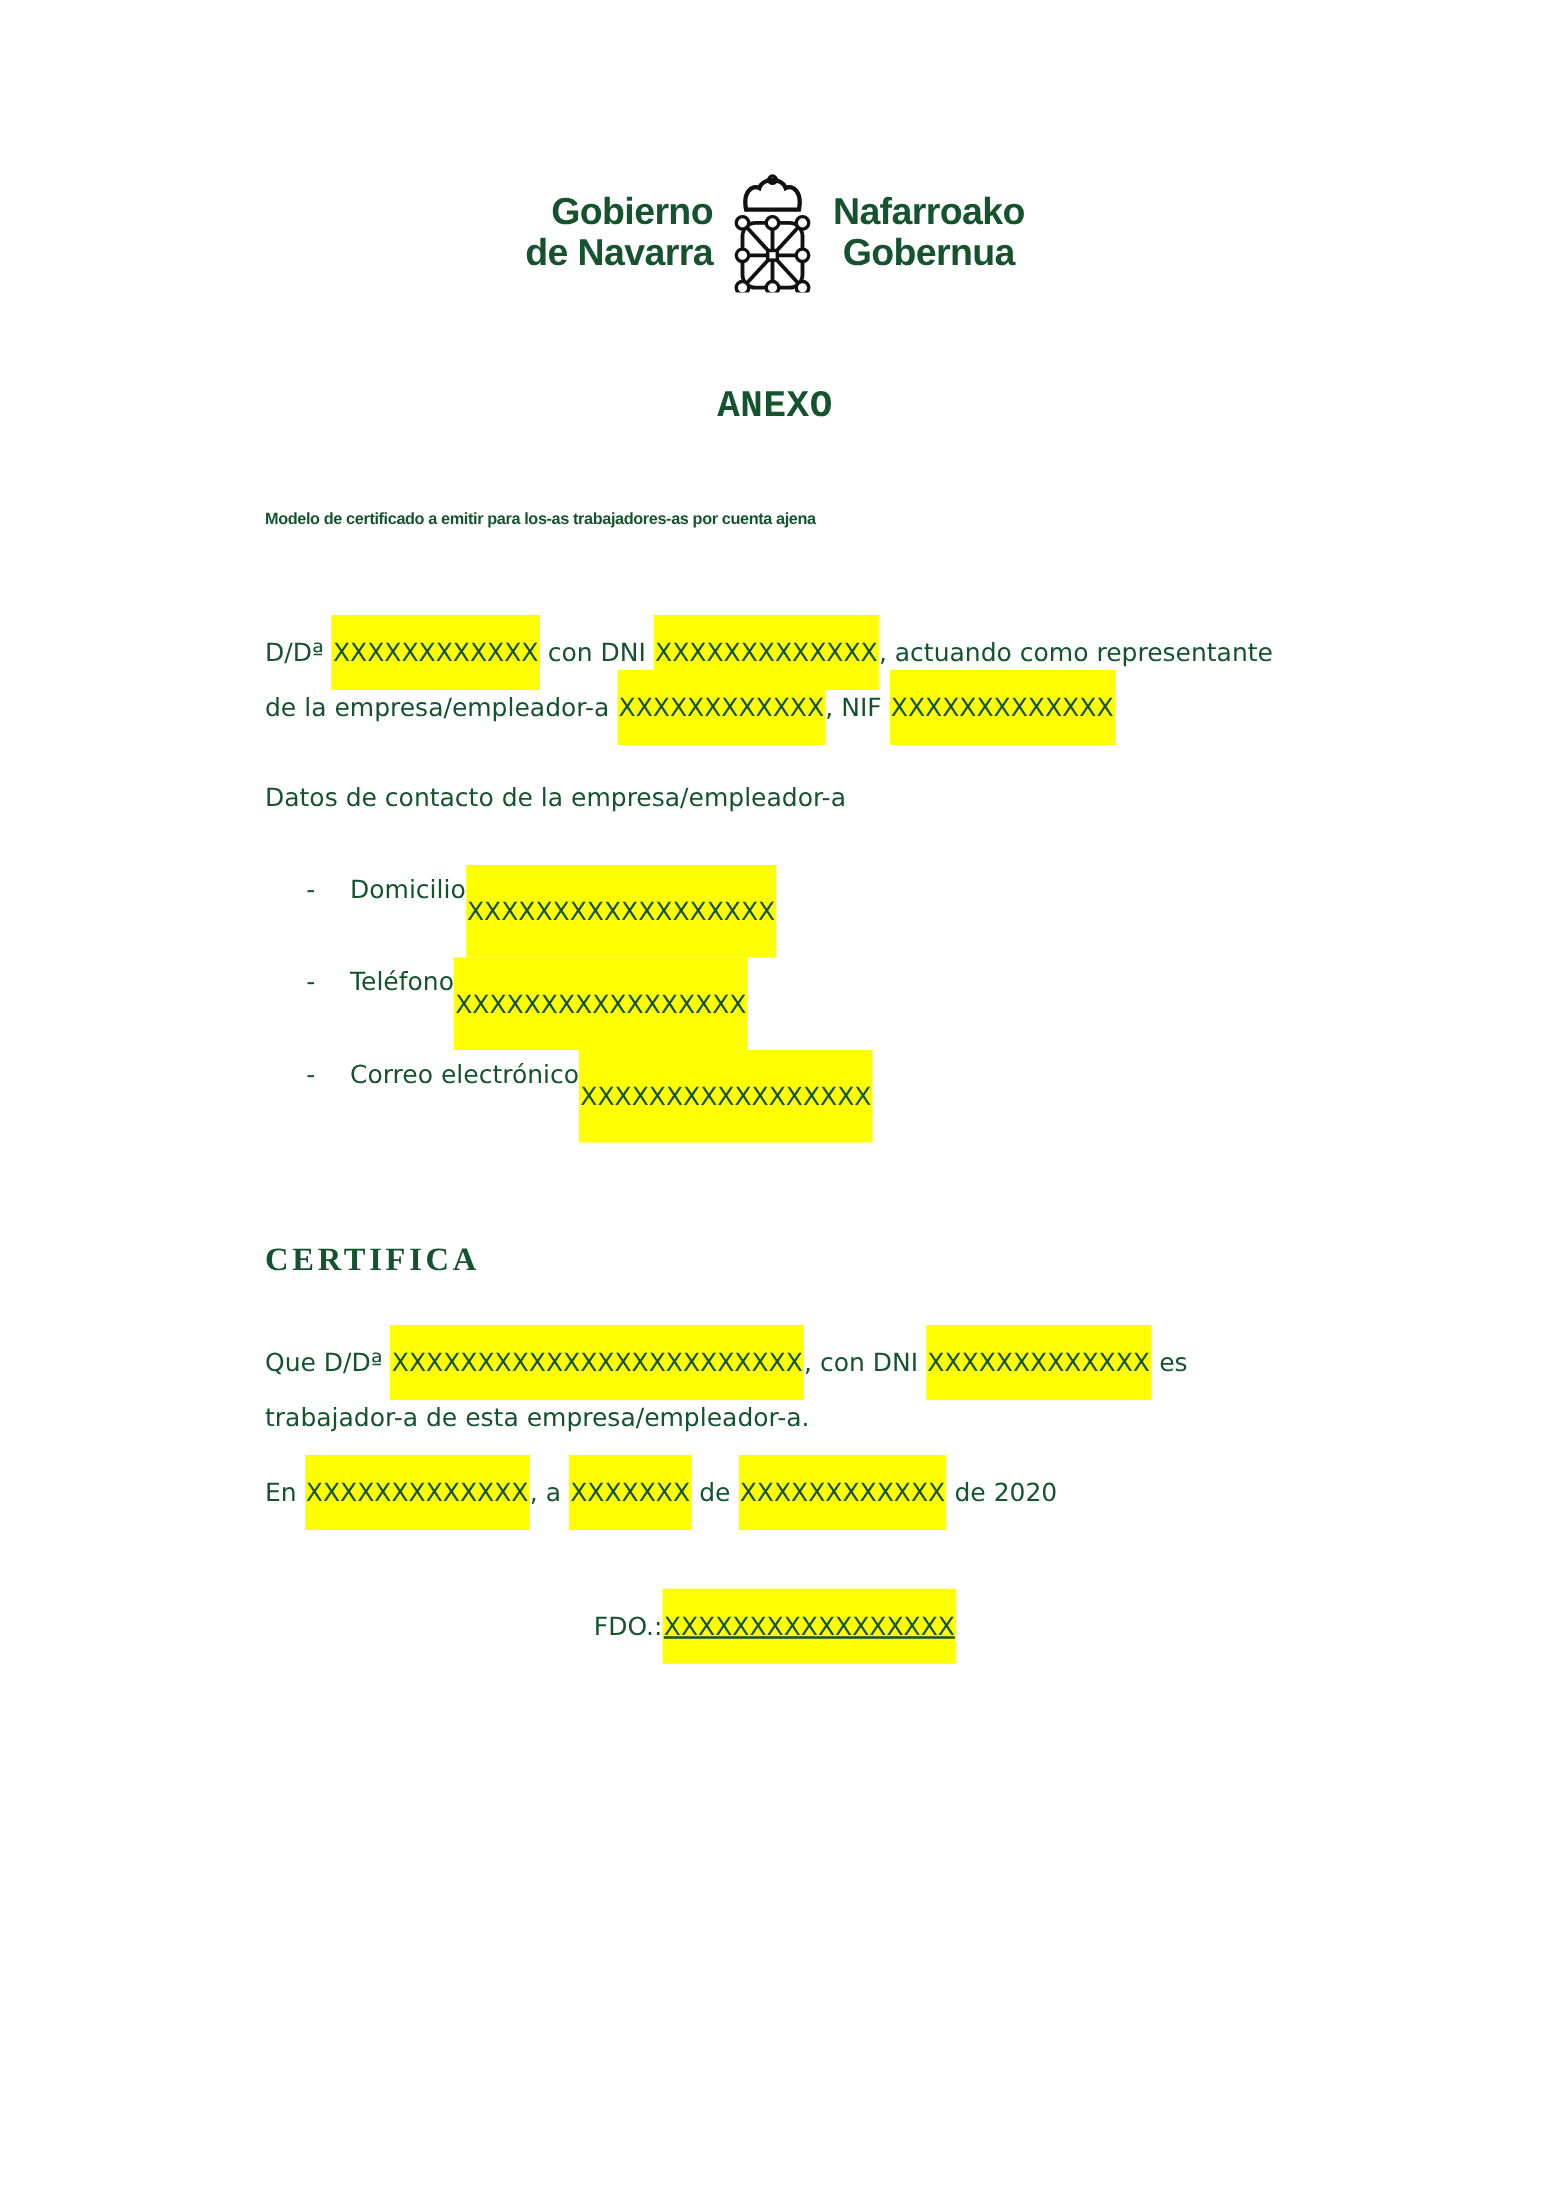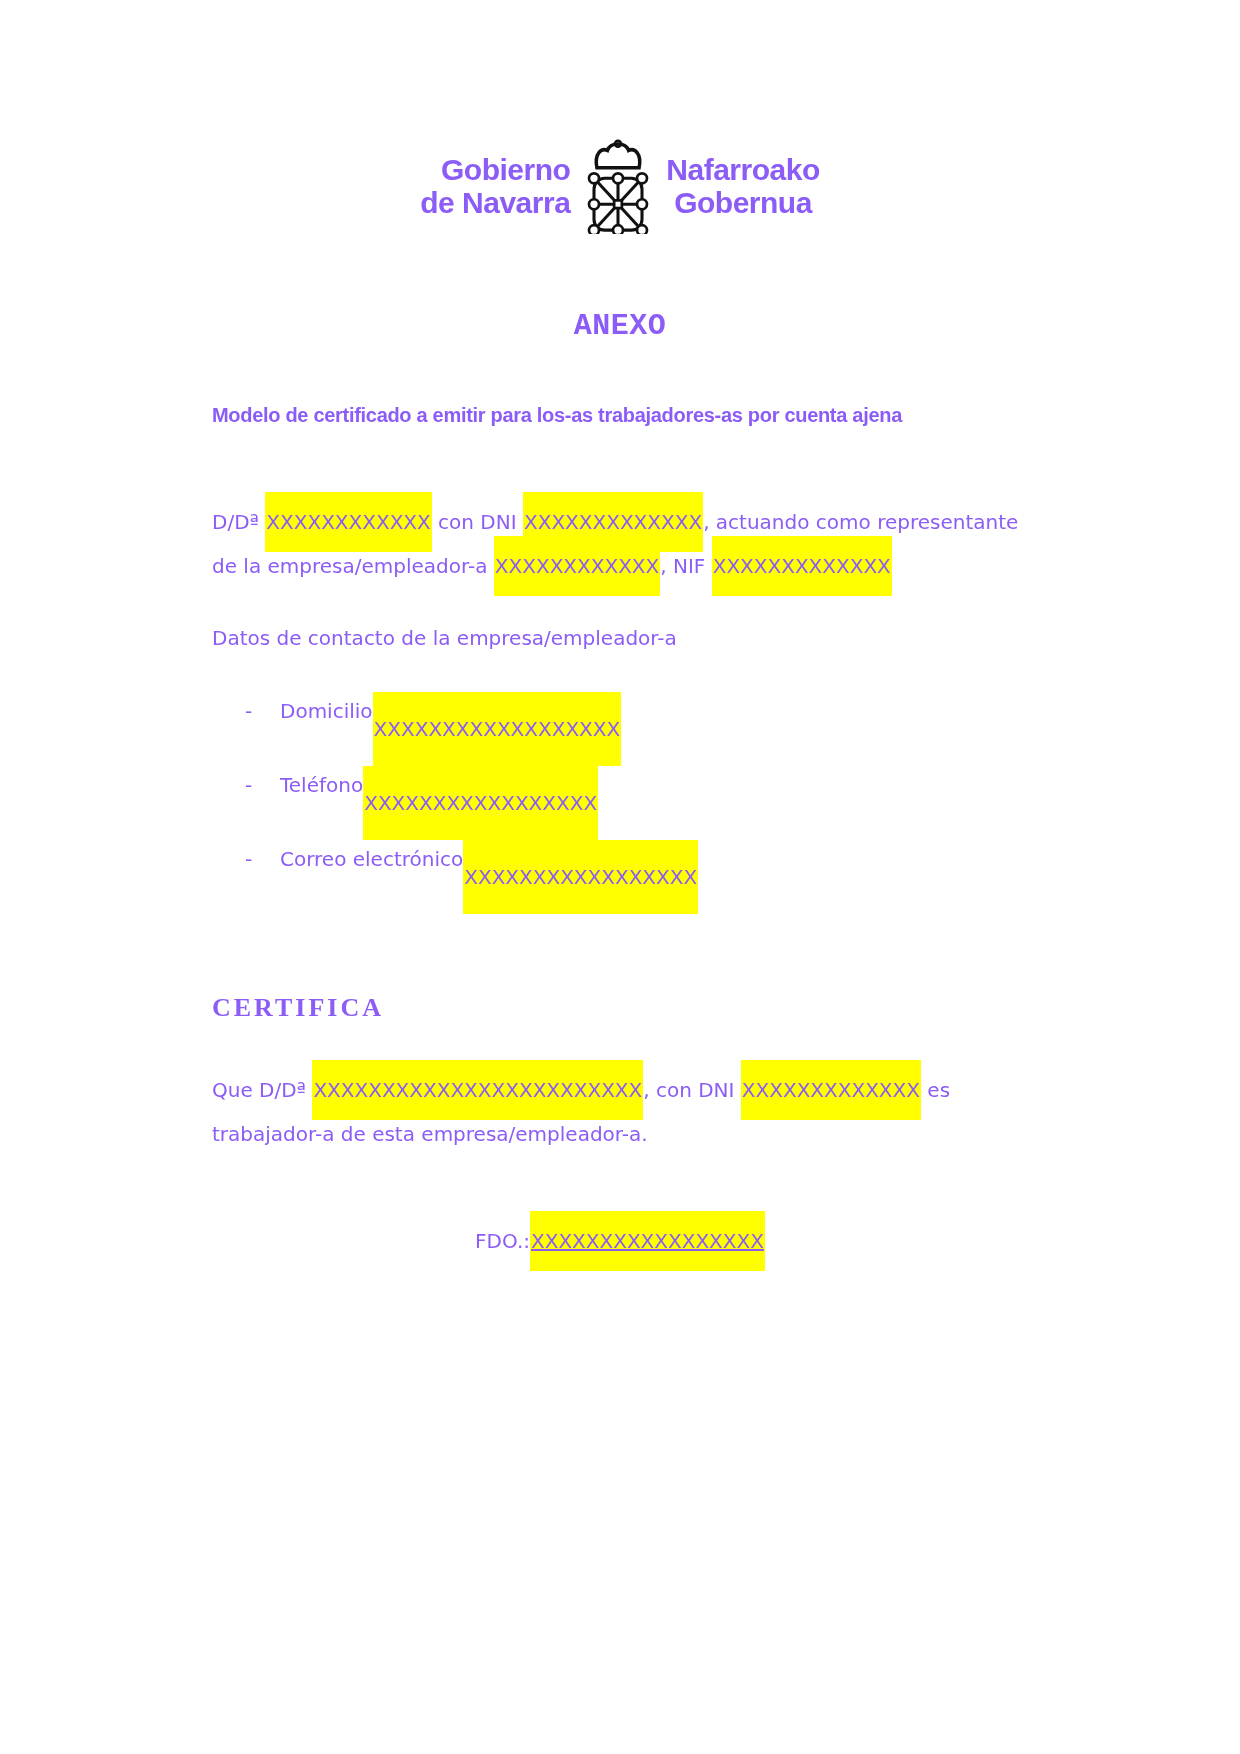--- a/index.html
+++ b/index.html
@@ -2,21 +2,21 @@
 <html><head>
 <meta charset="utf-8">
 <style>
   html, body { margin: 0; padding: 0; background: #ffffff; }
   .page {
     position: relative;
     width: 1240px;
     height: 1754px;
     margin: 0 auto;
     background: #ffffff;
-    color: #8b5cf6;
+    color: #14532d;
     font-family: "DejaVu Sans", sans-serif;
     font-size: 20px;
     box-sizing: border-box;
     padding: 138px 212px 0 212px;
     overflow: hidden;
   }
 
   
   .logo-row {
     display: flex;
@@ -44,21 +44,21 @@
     font-family: Liberation Mono, monospace;
     font-weight: bold;
     font-size: 30px;
     line-height: 36px;
     letter-spacing: 0.5px;
   }
   .subtitle {
     margin-top: 58px;
     font-family: "Liberation Sans", sans-serif;
     font-weight: bold;
-    font-size: 20px;
+    font-size: 13px;
     line-height: 26px;
     letter-spacing: -0.3px;
     white-space: nowrap;
   }
   .certifica {
     margin-top: 78px;
     font-family: Liberation Serif, serif;
     font-weight: bold;
     font-size: 26px;
     line-height: 32px;
@@ -159,16 +159,17 @@
         <span>Correo electrónico </span>
         <span class="hl">XXXXXXXXXXXXXXXXX</span>
       </div>
   </div>
 
   <div class="certifica">CERTIFICA</div>
 
   <div class="para certify"><span>Que D/Dª </span><span class="hl">XXXXXXXXXXXXXXXXXXXXXXXX</span><span>, con DNI </span><span class="hl">XXXXXXXXXXXXX</span><span> es trabajador-a de esta empresa/empleador-a.</span></div>
 
 
+  <div class="para date-line"><span>En </span><span class="hl">XXXXXXXXXXXXX</span><span>, a </span><span class="hl">XXXXXXX</span><span> de </span><span class="hl">XXXXXXXXXXXX</span><span> de 2020</span></div>
 
   <div class="signature"><span>FDO.:</span><span class="hl underlined">XXXXXXXXXXXXXXXXX</span></div>
 
 </div>
 
 </body></html>

